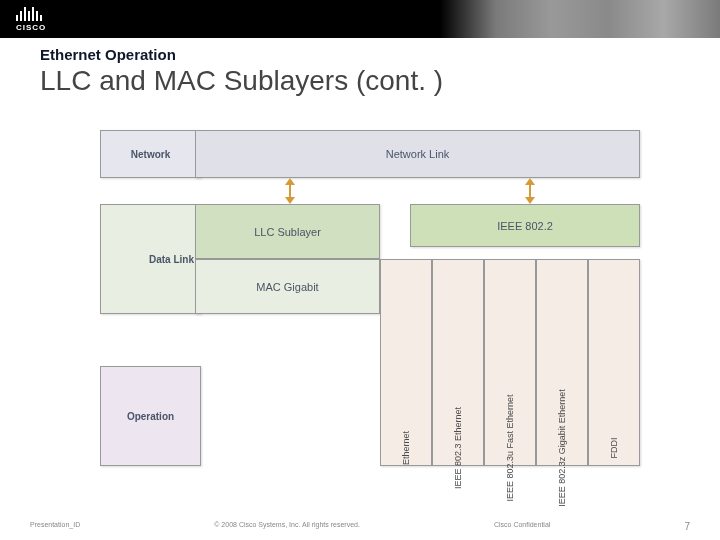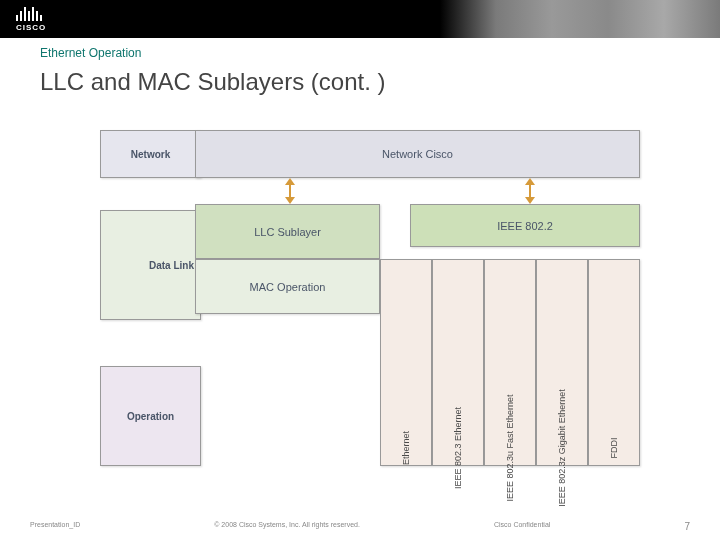--- a/index.html
+++ b/index.html
@@ -9,38 +9,38 @@
   .banner { width: 100%; height: 38px; background: #000; display: flex; align-items: center; padding-left: 16px; }
   .logo { color: #fff; display: flex; flex-direction: column; }
   .logo-bars { display: flex; gap: 2px; align-items: flex-end; height: 14px; }
   .bar { width: 2px; background: #fff; }
   .b1{height:6px}.b2{height:10px}.b3{height:14px}.b4{height:10px}
   .logo-text { font-size: 8px; letter-spacing: 1px; font-weight: bold; margin-top: 2px; }
   .banner-people { position: absolute; right: 0; top: 0; width: 280px; height: 38px; background: linear-gradient(90deg, rgba(0,0,0,1) 0%, #888 20%, #aaa 40%, #999 60%, #bbb 80%, #888 100%); opacity: 0.9; }
 
   
   .header { padding: 8px 40px 0 40px; }
-  .kicker { font-weight: normal; font-size: 12px; color: #0f766e; }
-  .title { font-weight: normal; font-size: 24px; color: #444; margin-top: 8px; }
+  .kicker { font-weight: bold; font-size: 15px; color: #0f172a; }
+  .title { font-weight: normal; font-size: 28px; color: #444; margin-top: 2px; }
 
   
   .diagram { position: absolute; left: 100px; top: 130px; width: 540px; height: 340px; }
 
   .labelcell { position: absolute; left: 0; width: 101px; display: flex; align-items: center; justify-content: center; font-size: 10px; font-weight: bold; color: #4a5568; border: 1px solid #999; background: #eaeaf2; }
   .rightblock { position: absolute; border: 1px solid #999; display: flex; align-items: center; justify-content: center; font-size: 11px; color: #4a5568; }
 
   
   .net-label { top: 0; height: 48px; background: #e6e6ee; }
   .net-right { top: 0; left: 95px; width: 445px; height: 48px; background: #e0e0e8; }
 
   
   .gap1 { top: 48px; height: 26px; left: 95px; width: 445px; position: absolute; }
 
   
-  .dl-label { top: 80px; height: 110px; background: #e8efe2; padding-left: 42px; }
+  .dl-label { top: 74px; height: 110px; background: #e8efe2; padding-left: 42px; }
 
   .llc { top: 74px; left: 95px; width: 185px; height: 55px; background: #d0e0c0; }
   .ieee { top: 74px; left: 310px; width: 230px; height: 43px; background: #cde0b8; }
   .mac { top: 129px; left: 95px; width: 185px; height: 55px; background: #e8efe2; }
 
   
   .cols { position: absolute; top: 129px; left: 280px; width: 260px; height: 207px; display: flex; }
   .col { flex: 1; border: 1px solid #999; background: #f5ece6; position: relative; }
   .col .vtext { position: absolute; bottom: 12px; left: 50%; transform: translateX(-50%) rotate(-90deg); transform-origin: center; white-space: nowrap; font-size: 9px; color: #4a4a4a; }
 
@@ -82,35 +82,35 @@
 </div>
 
 <div class="header">
   <div class="kicker">Ethernet Operation</div>
   <div class="title">LLC and MAC Sublayers (cont. )</div>
 </div>
 
 <div class="diagram">
 
   <div class="labelcell net-label">Network</div>
-  <div class="rightblock net-right">Network Cisco</div>
+  <div class="rightblock net-right">Network Link</div>
 
   <div class="gap1">
     <div class="arrow" style="left:90px">
         <div class="shaft"></div>
       </div>
     <div class="arrow" style="left:330px">
         <div class="shaft"></div>
       </div>
   </div>
 
   <div class="labelcell dl-label">Data Link</div>
   <div class="rightblock llc">LLC Sublayer</div>
   <div class="rightblock ieee">IEEE 802.2</div>
-  <div class="rightblock mac">MAC Operation</div>
+  <div class="rightblock mac">MAC Gigabit</div>
 
   <div class="cols">
     <div class="col">
         <span class="vtext">Ethernet</span>
       </div>
     <div class="col">
         <span class="vtext">IEEE 802.3 Ethernet</span>
       </div>
     <div class="col">
         <span class="vtext">IEEE 802.3u Fast Ethernet</span>

